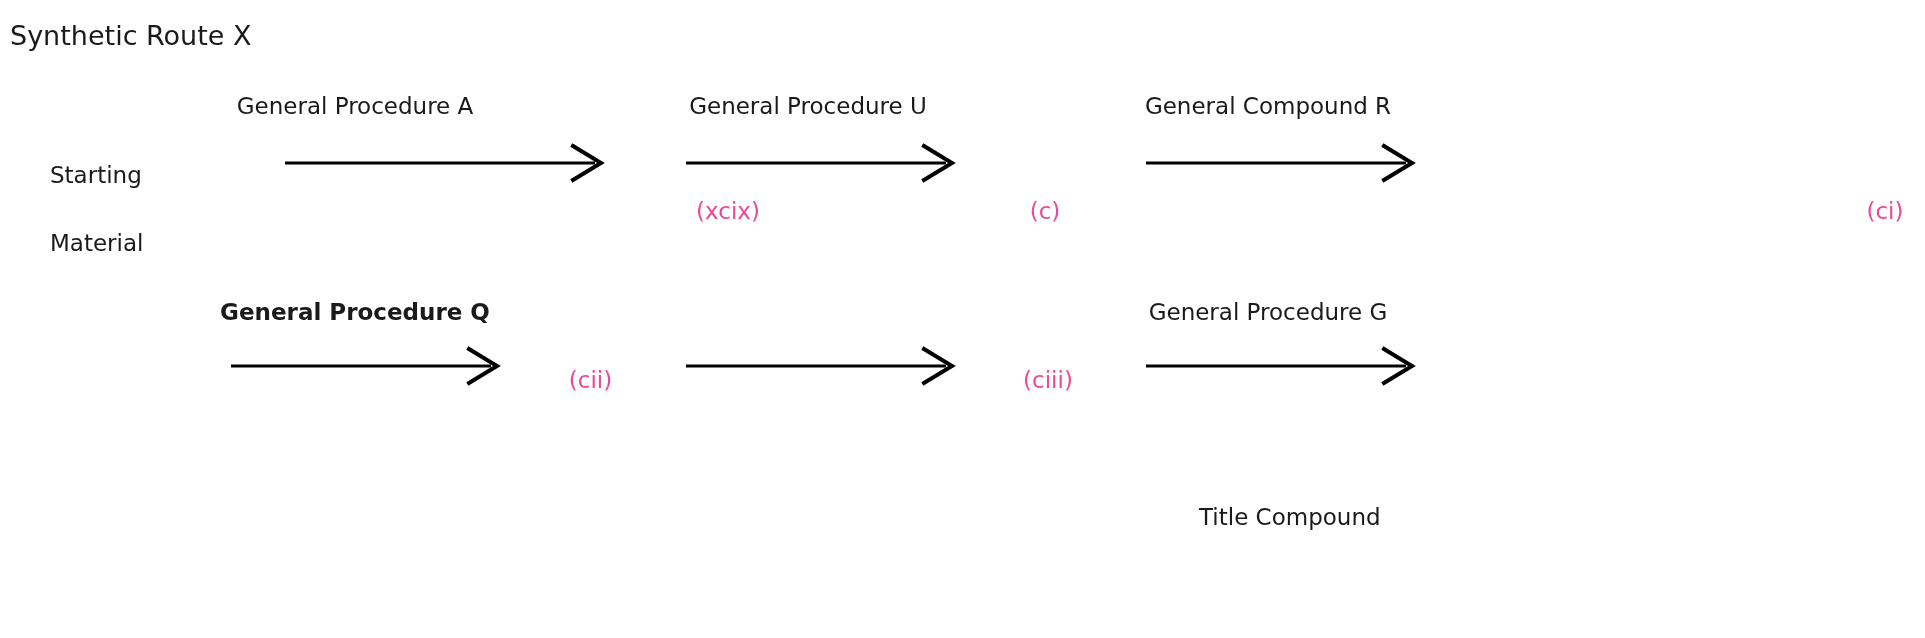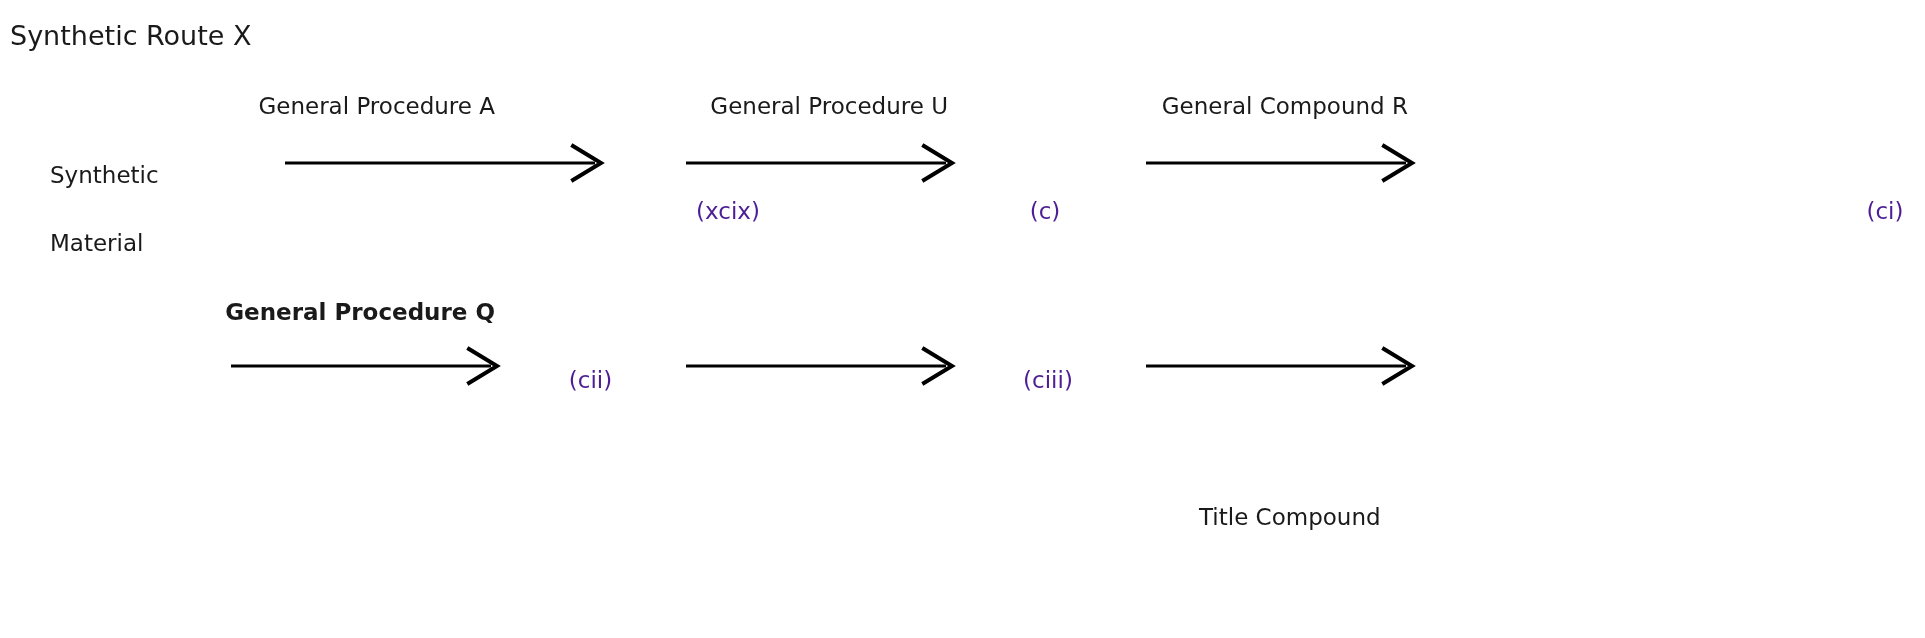--- a/index.html
+++ b/index.html
@@ -26,21 +26,21 @@
     line-height: 32px;
     white-space: nowrap;
     color: #1a1a1a;
   }
   
   .step-label {
     position: absolute;
     font-size: 23px;
     line-height: 27px;
     white-space: nowrap;
-    text-align: right;
+    text-align: center;
     color: #1a1a1a;
   }
   
   .arrow {
     position: absolute;
     height: 40px;
   }
   .arrow svg {
     display: block;
     overflow: visible;
@@ -53,31 +53,31 @@
     white-space: nowrap;
     color: #1a1a1a;
   }
   
   .compound-label {
     position: absolute;
     font-size: 23px;
     line-height: 27px;
     white-space: nowrap;
     text-align: center;
-    color: #4c1d95;
+    color: #ec4899;
   }
 </style>
 </head>
 <body>
 
 <div id="page">
 
   <div class="scheme-title">Synthetic Route X</div>
 
-  <div class="terminal-label" style="left:50px; top:146px;">Synthetic</div>
+  <div class="terminal-label" style="left:50px; top:146px;">Starting</div>
   <div class="terminal-label" style="left:50px; top:214px;">Material</div>
 
   <div class="step-label" style="left:215px; top:77px; width:280px;">General Procedure A</div>
   <div class="arrow" style="left:285px; top:127px; width:318px;">
     <svg width="318" height="40" viewBox="0 0 318 40">
       <line x1="0" y1="20" x2="310" y2="20" stroke="#000000" stroke-width="3"></line>
       <polyline points="288,3 316,20 288,37" fill="none" stroke="#000000" stroke-width="4" stroke-linecap="square" stroke-linejoin="miter"></polyline>
     </svg>
   </div>
 
@@ -115,20 +115,21 @@
 
   <div class="arrow" style="left:686px; top:330px; width:268px;">
     <svg width="268" height="40" viewBox="0 0 268 40">
       <line x1="0" y1="20" x2="260" y2="20" stroke="#000000" stroke-width="3"></line>
       <polyline points="238,3 266,20 238,37" fill="none" stroke="#000000" stroke-width="4" stroke-linecap="square" stroke-linejoin="miter"></polyline>
     </svg>
   </div>
 
   <div class="compound-label" style="left:968px; top:351px; width:160px;">(ciii)</div>
 
+  <div class="step-label" style="left:1128px; top:283px; width:280px;">General Procedure G</div>
   <div class="arrow" style="left:1146px; top:330px; width:268px;">
     <svg width="268" height="40" viewBox="0 0 268 40">
       <line x1="0" y1="20" x2="260" y2="20" stroke="#000000" stroke-width="3"></line>
       <polyline points="238,3 266,20 238,37" fill="none" stroke="#000000" stroke-width="4" stroke-linecap="square" stroke-linejoin="miter"></polyline>
     </svg>
   </div>
 
   <div class="terminal-label" style="left:1199px; top:488px;">Title Compound</div>
 
 </div>

